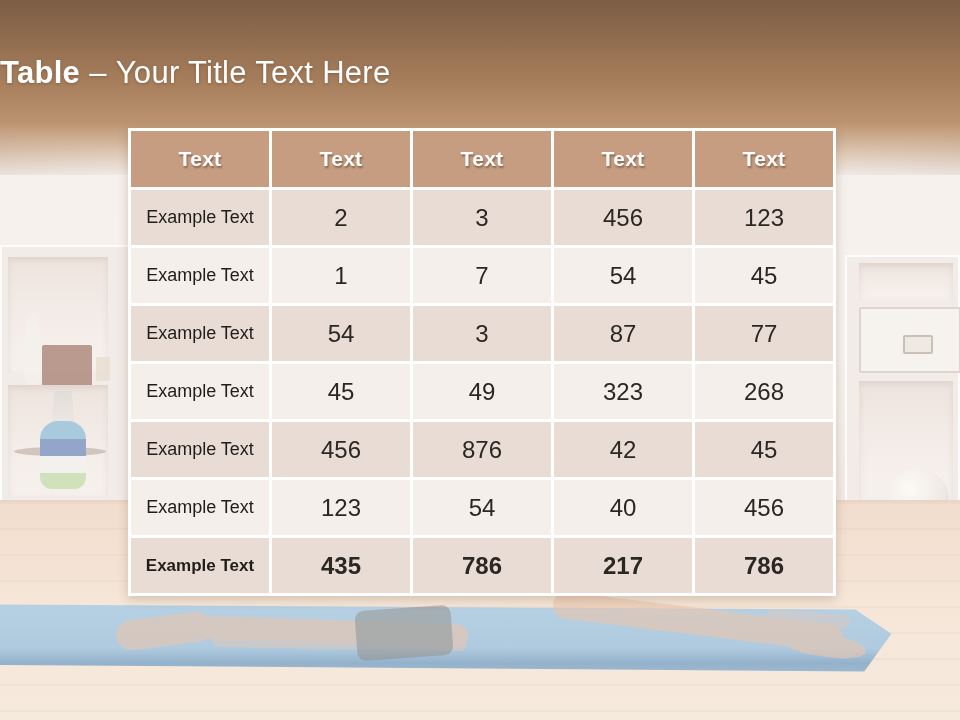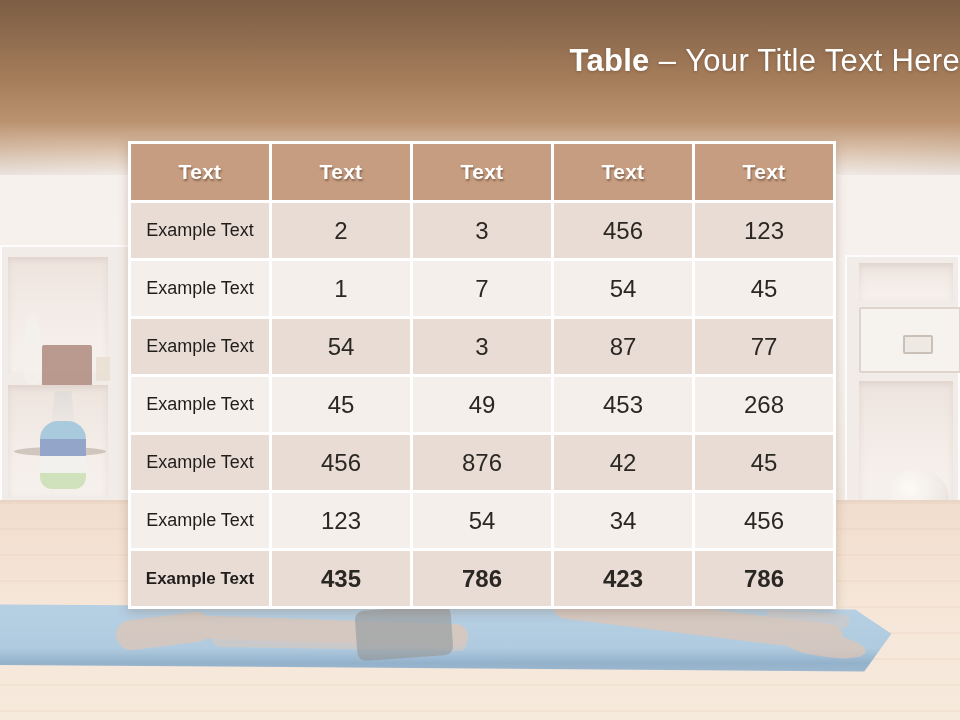--- a/index.html
+++ b/index.html
@@ -55,29 +55,29 @@
   .top-grad{
     position:absolute;left:0;top:0;width:100%;height:175px;
     background:linear-gradient(180deg,#7d5e44 0%,#8a684c 16%,#a47c5a 44%,#bb9370 70%,rgba(210,180,152,0.75) 86%,rgba(238,220,203,0) 100%);
   }
   .top-grad::after{
     content:"";position:absolute;inset:0;
     background:radial-gradient(120% 170% at 50% 10%, rgba(0,0,0,0) 55%, rgba(60,38,22,0.25) 100%);
   }
   
   .title{
-    position:absolute;left:0;top:43px;width:100%;text-align:right;
+    position:absolute;left:0;top:55px;width:100%;text-align:left;
     color:#ffffff;font-size:31px;letter-spacing:.3px;
     text-shadow:0 1px 3px rgba(70,45,25,0.35);
   }
   .title .bold{font-weight:bold;}
   .title .sep{margin:0 9px;}
   
   .tbl{
-    position:absolute;left:128px;top:141px;width:708px;
+    position:absolute;left:128px;top:128px;width:708px;
     border-collapse:separate;border-spacing:3px;
     background:#ffffff;table-layout:fixed;
     box-shadow:0 3px 10px rgba(120,85,60,0.28);
   }
   .tbl th{
     background:#c69d80;color:#ffffff;font-size:21px;font-weight:bold;
     height:54px;text-align:center;letter-spacing:.3px;
     text-shadow:1px 2px 2px rgba(85,55,35,0.55);
   }
   .tbl td{height:53px;text-align:center;color:#2b2723;}
@@ -175,40 +175,40 @@
         <td class="lbl">Example Text</td>
         <td class="num">54</td>
         <td class="num">3</td>
         <td class="num">87</td>
         <td class="num">77</td>
       </tr>
       <tr class="light">
         <td class="lbl">Example Text</td>
         <td class="num">45</td>
         <td class="num">49</td>
-        <td class="num">453</td>
+        <td class="num">323</td>
         <td class="num">268</td>
       </tr>
       <tr class="dark">
         <td class="lbl">Example Text</td>
         <td class="num">456</td>
         <td class="num">876</td>
         <td class="num">42</td>
         <td class="num">45</td>
       </tr>
       <tr class="light">
         <td class="lbl">Example Text</td>
         <td class="num">123</td>
         <td class="num">54</td>
-        <td class="num">34</td>
+        <td class="num">40</td>
         <td class="num">456</td>
       </tr>
       <tr class="dark total">
         <td class="lbl">Example Text</td>
         <td class="num">435</td>
         <td class="num">786</td>
-        <td class="num">423</td>
+        <td class="num">217</td>
         <td class="num">786</td>
       </tr>
     </tbody>
   </table>
 
 </div>
 
 </body></html>

